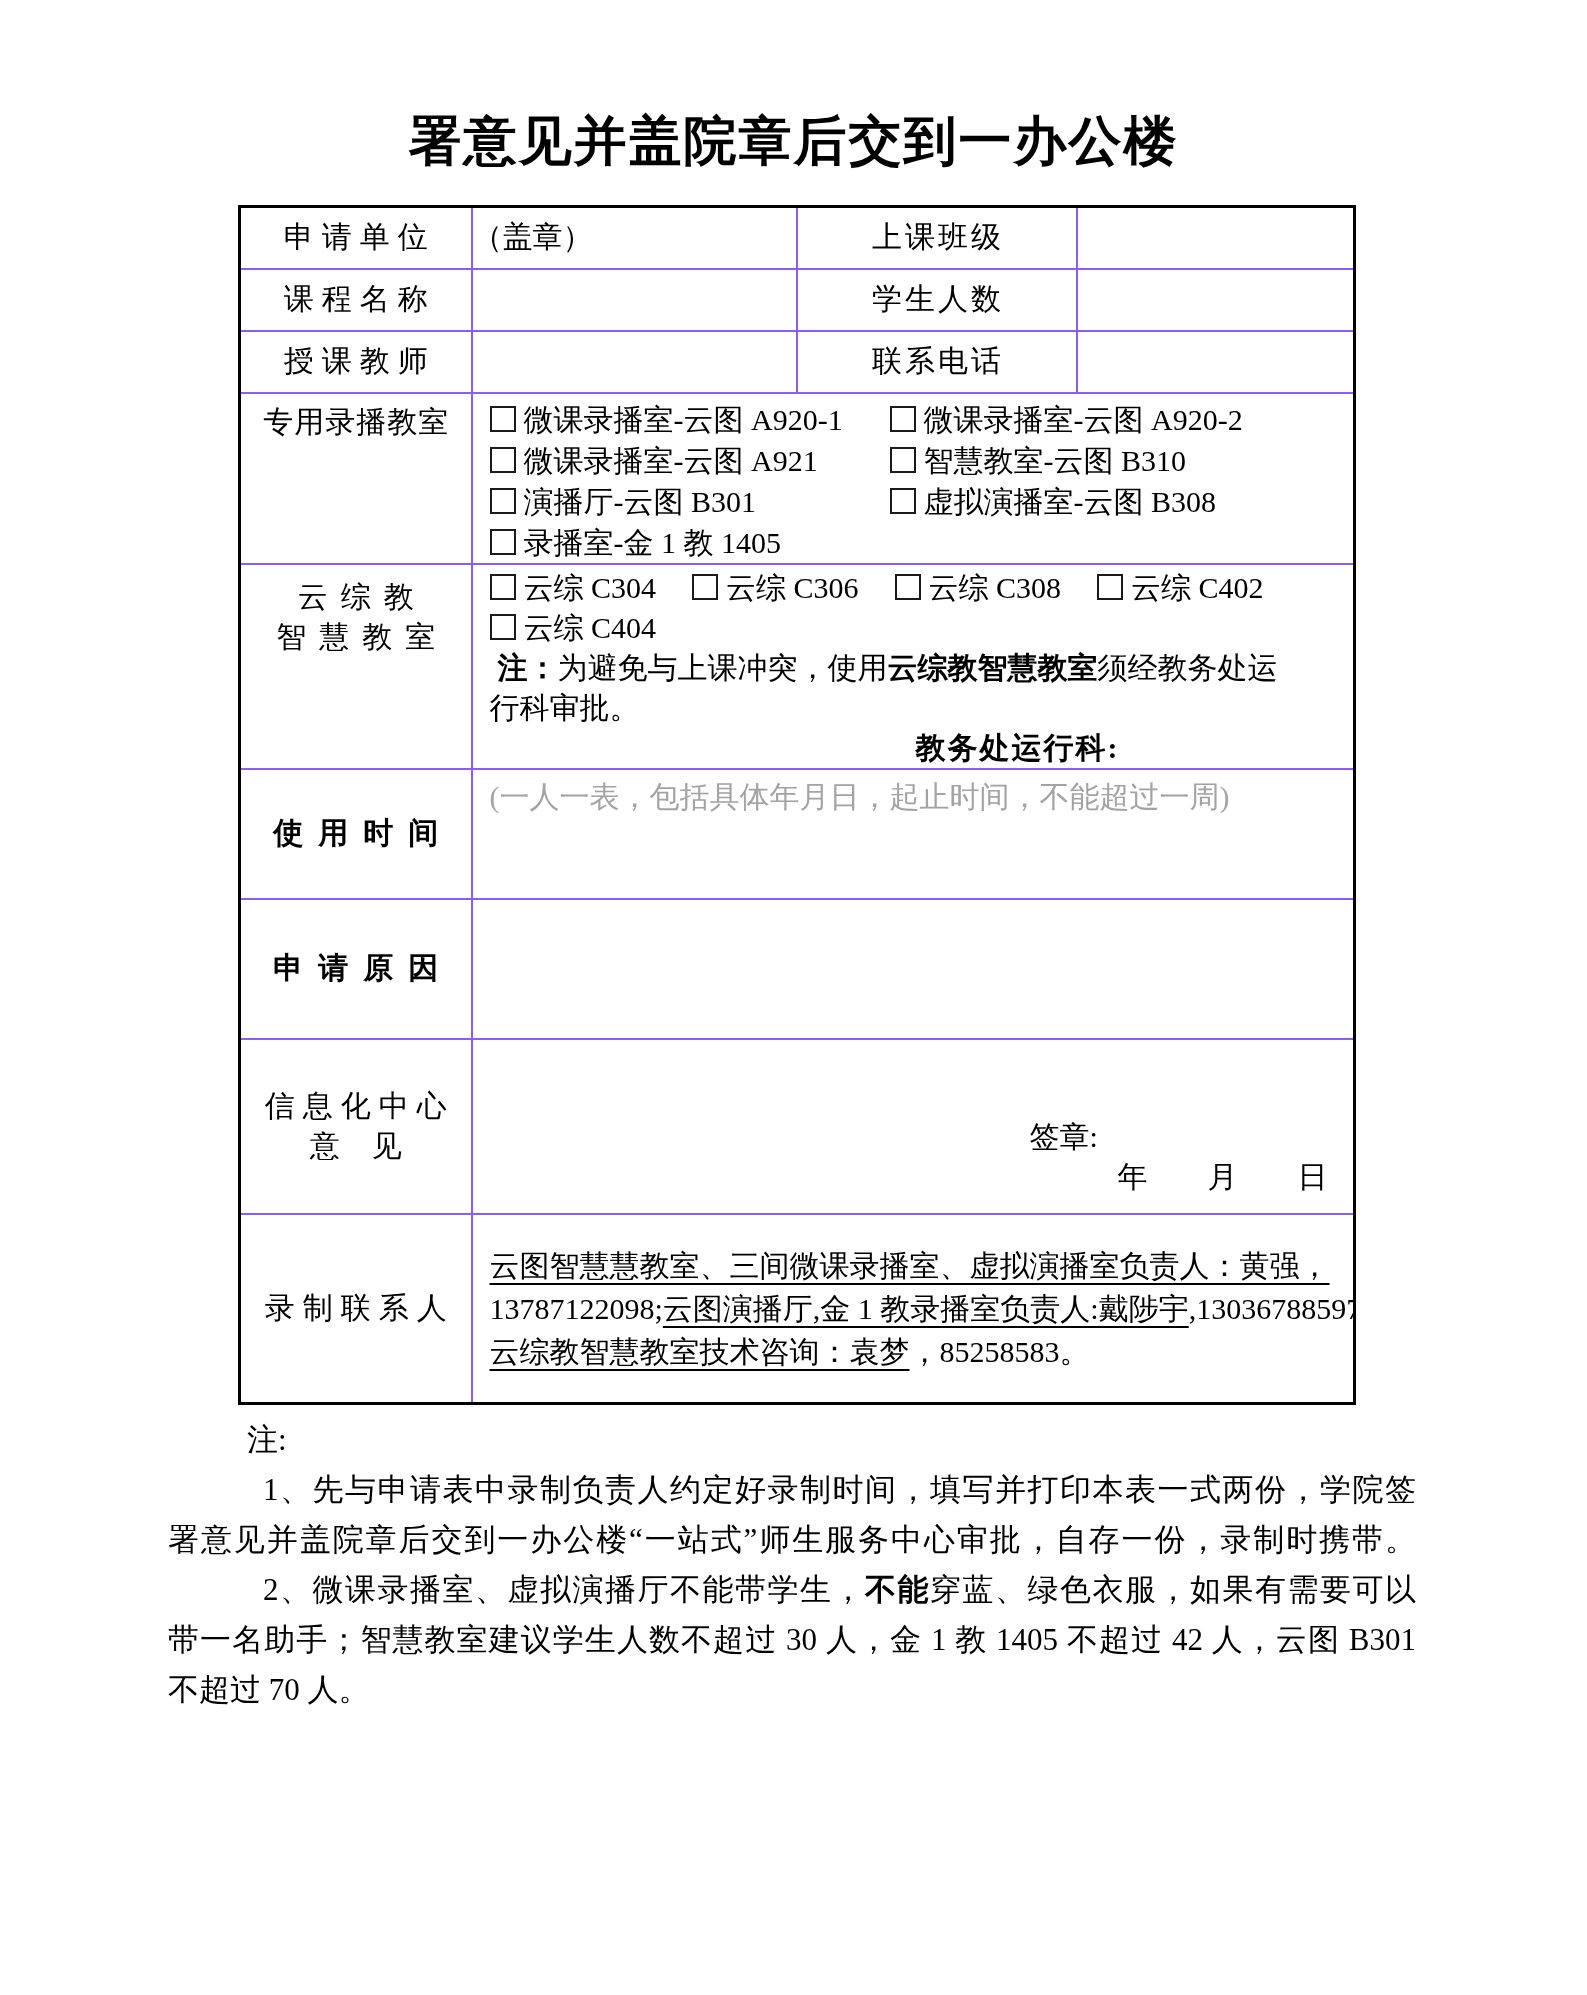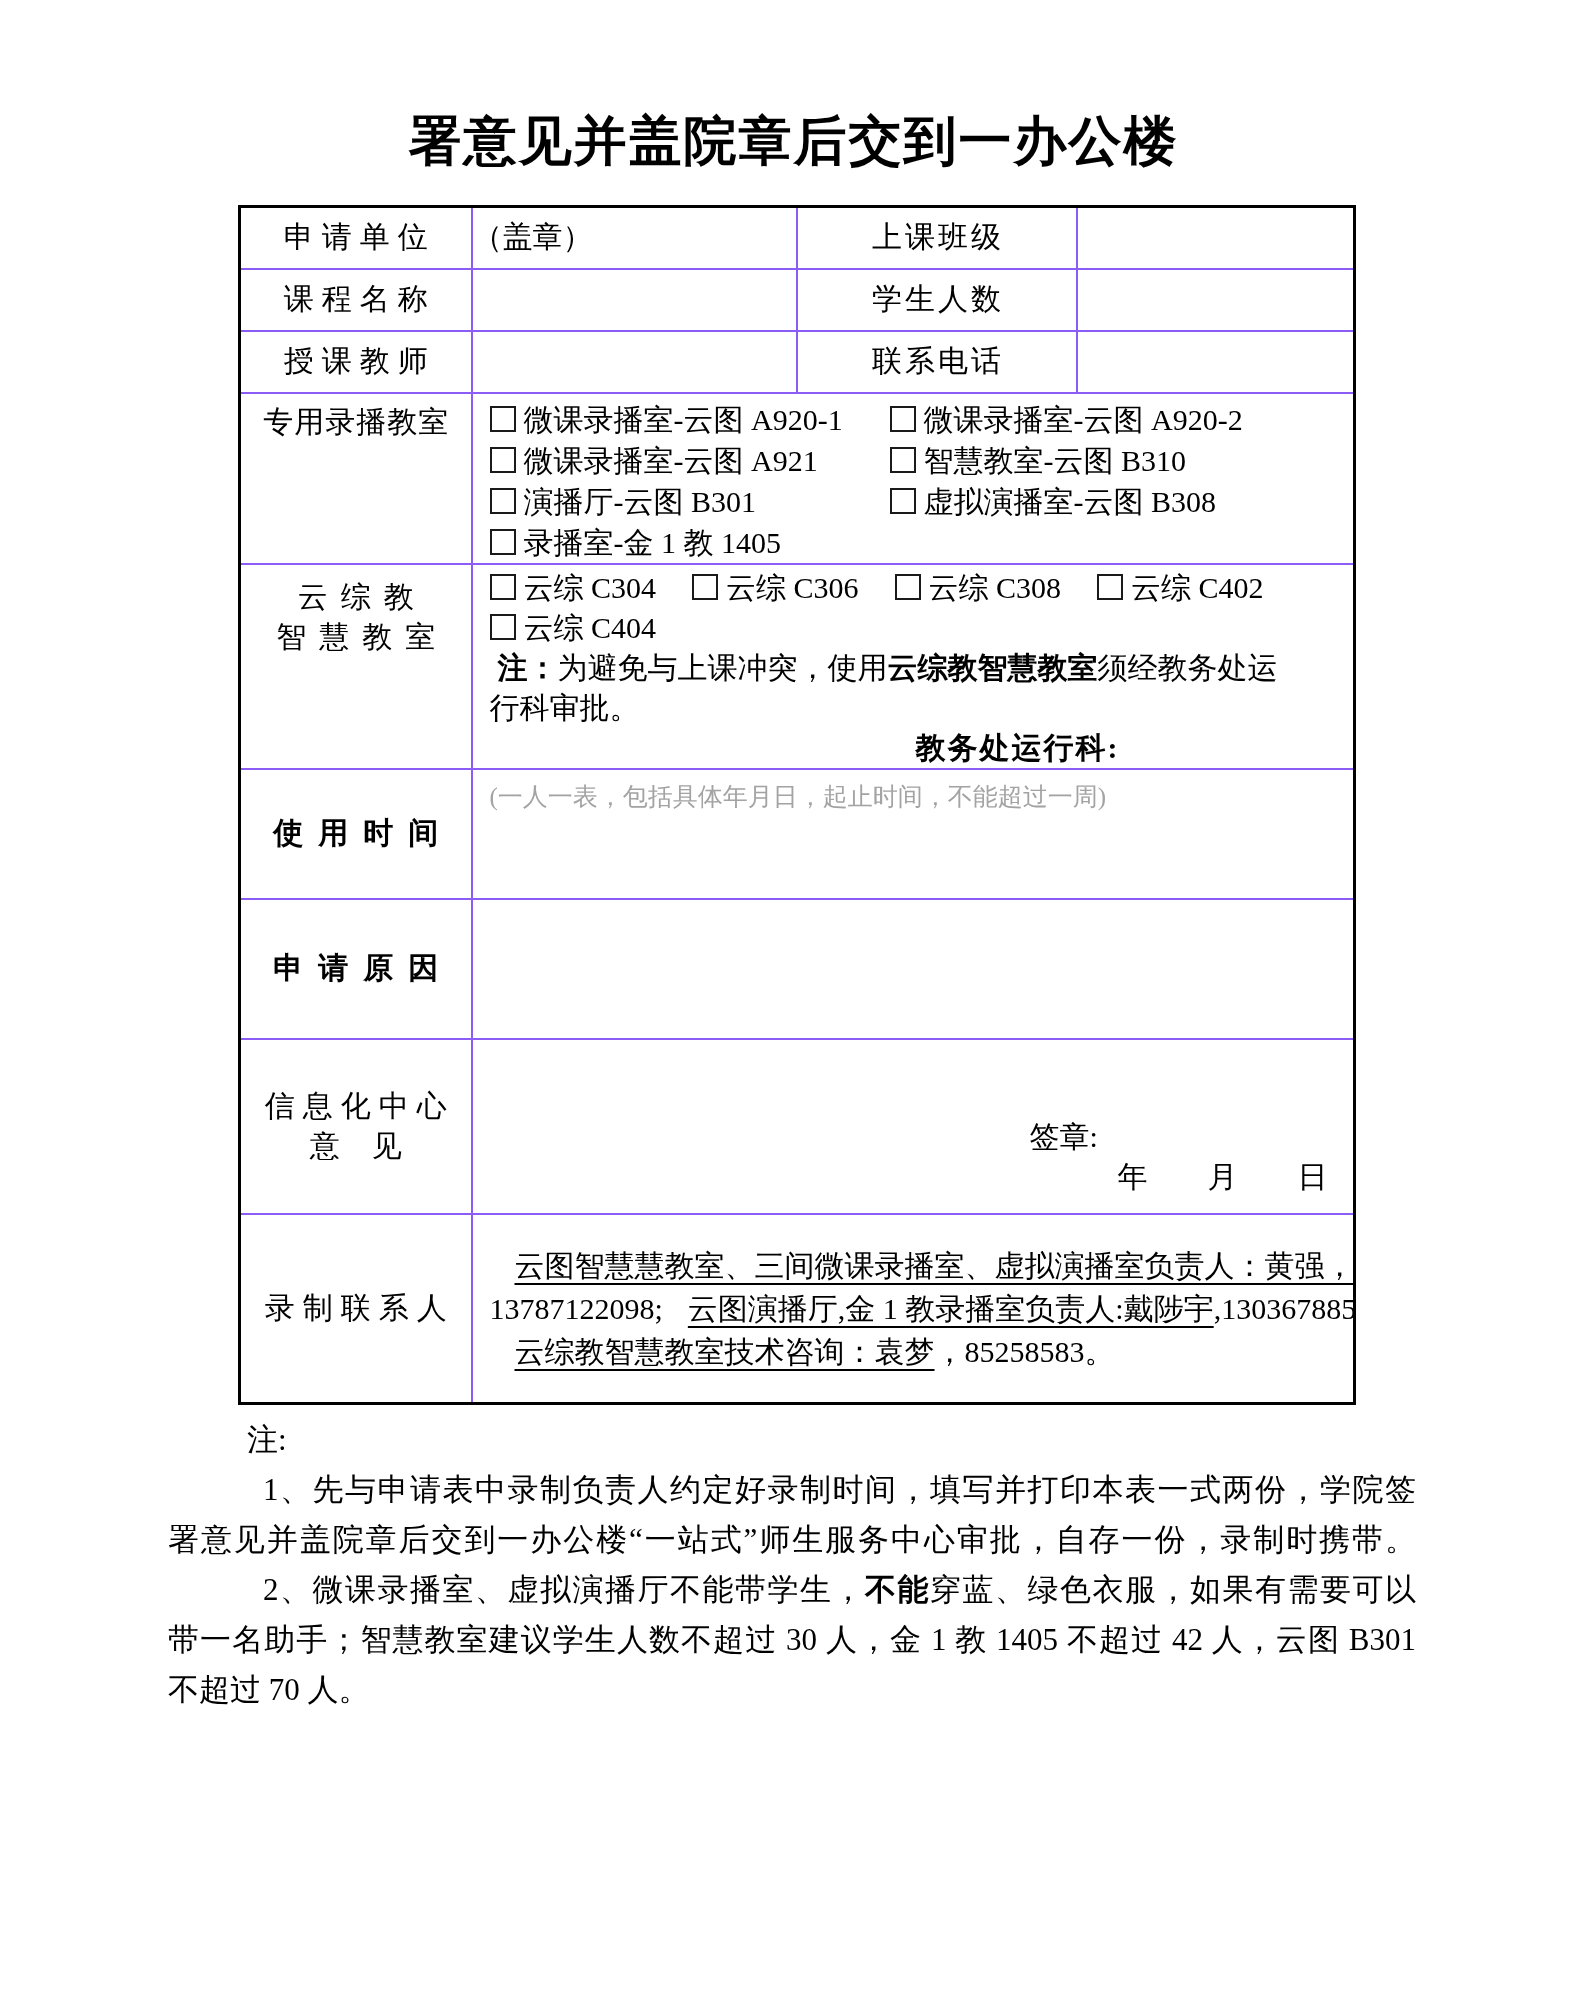--- a/index.html
+++ b/index.html
@@ -52,29 +52,29 @@
     display:inline-block; width:22px; height:22px;
     border:2px solid #1a1a1a; margin-right:8px; vertical-align:-2px;
     background:#fff;
   }
   .yz-opts { display:flex; gap:36px; line-height:40px; white-space:nowrap; }
   .yz-line2 { line-height:40px; }
   .yz-note { width:800px; line-height:40px; text-indent:8px; }
   .b { font-weight:700; }
   .approver { font-weight:700; letter-spacing:2px; margin-left:426px; line-height:40px; }
 
-  .hint { color:#a3a3a3; font-size:25px; padding-top:8px; line-height:38px; }
+  .hint { color:#a3a3a3; font-size:30px; padding-top:8px; line-height:38px; }
 
   .sign-block { line-height:40px; margin-left:540px; }
   .sign-date { margin-left:88px; }
   td.unit-content { padding-bottom:8px; }
   td.center-content { padding-bottom:16px; }
 
   .contact-line { line-height:43px; white-space:nowrap; }
-  .u { text-decoration:underline; text-underline-offset:7px; text-decoration-thickness:1.5px;margin-left:25px; }
+  .u { text-decoration:underline; text-underline-offset:7px; text-decoration-thickness:1.5px; }
 
   .notes { margin:10px 0 0 168px; width:1248px; font-size:31px; line-height:50px; }
   .notes-heading { margin-left:79px; }
   .nline { text-align:justify; text-align-last:justify; }
   .nline.indent { text-indent:95px; }
   .nline.last { text-align-last:left; }
 </style>
 </head>
 <body>
 

